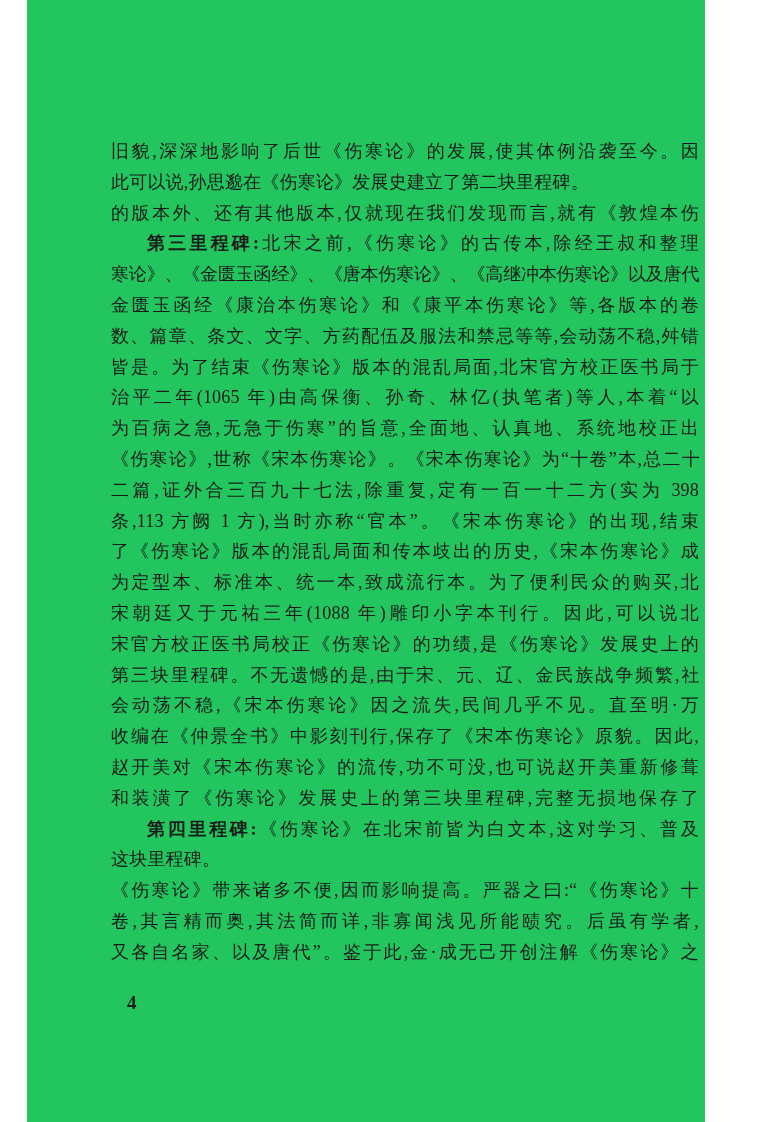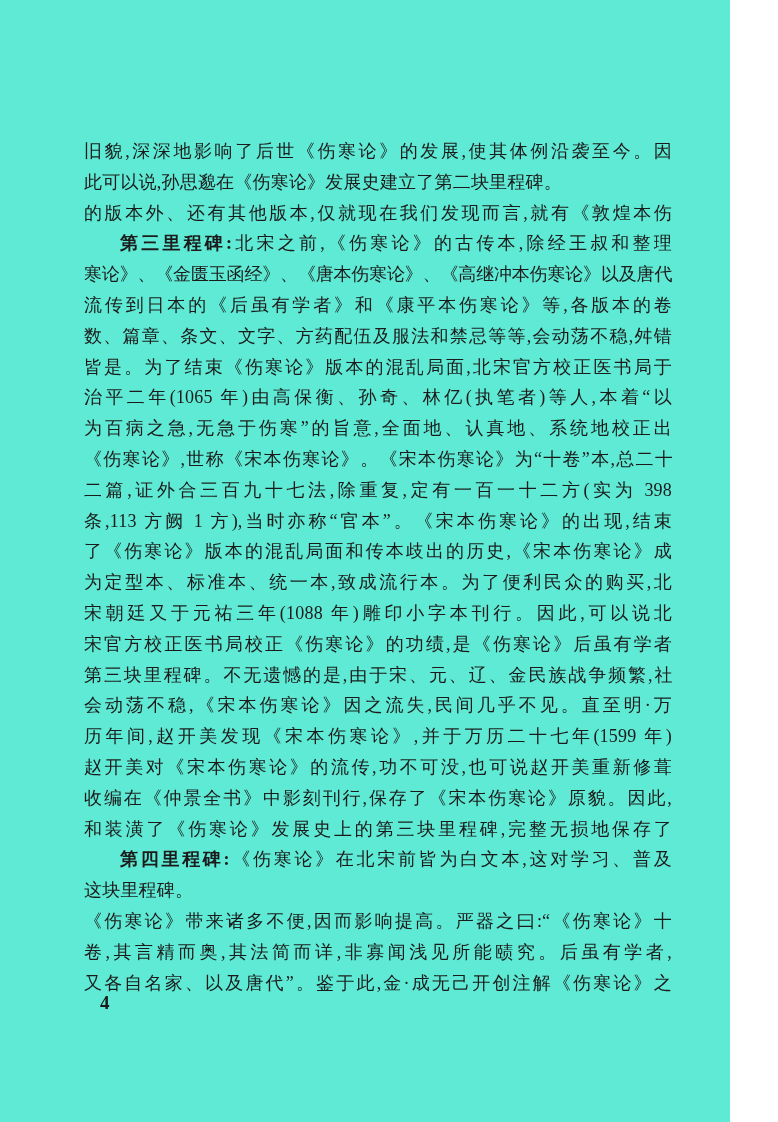--- a/index.html
+++ b/index.html
@@ -2,26 +2,27 @@
 <html><head>
 <meta charset="utf-8">
 <style>
   html, body {
     margin: 0;
     padding: 0;
     background: #ffffff;
   }
   .page {
     position: relative;
-    width: 730px;
+    width: 678px;
     height: 1122px;
-    background: #5eead4;
+    background: #22c55e;
     overflow: hidden;
     font-family: "Liberation Serif", "DejaVu Serif", serif;
     color: #1b1b1b;
+    margin-left: 27px;
   }
   .text-block {
     position: absolute;
     left: 84px;
     top: 136px;
     width: 588px;
   }
   .line {
     font-size: 18px;
     line-height: 30.8px;
@@ -58,37 +59,36 @@
 </head>
 <body>
 
 <div class="page">
   <div class="text-block">
     <div class="line">旧貌,深深地影响了后世《伤寒论》的发展,使其体例沿袭至今。因</div>
     <div class="line natural">此可以说,孙思邈在《伤寒论》发展史建立了第二块里程碑。</div>
     <div class="line">的版本外、还有其他版本,仅就现在我们发现而言,就有《敦煌本伤</div>
     <div class="line indent"><span class="lead">第三里程碑:</span><span>北宋之前,《伤寒论》的古传本,除经王叔和整理</span></div>
     <div class="line tight">寒论》、《金匮玉函经》、《唐本伤寒论》、《高继冲本伤寒论》以及唐代</div>
-    <div class="line">流传到日本的《后虽有学者》和《康平本伤寒论》等,各版本的卷</div>
+    <div class="line">金匮玉函经《康治本伤寒论》和《康平本伤寒论》等,各版本的卷</div>
     <div class="line">数、篇章、条文、文字、方药配伍及服法和禁忌等等,会动荡不稳,舛错</div>
     <div class="line">皆是。为了结束《伤寒论》版本的混乱局面,北宋官方校正医书局于</div>
     <div class="line">治平二年(1065 年)由高保衡、孙奇、林亿(执笔者)等人,本着“以</div>
     <div class="line">为百病之急,无急于伤寒”的旨意,全面地、认真地、系统地校正出</div>
     <div class="line tighter">《伤寒论》,世称《宋本伤寒论》。《宋本伤寒论》为“十卷”本,总二十</div>
     <div class="line">二篇,证外合三百九十七法,除重复,定有一百一十二方(实为 398</div>
     <div class="line">条,113 方阙 1 方),当时亦称“官本”。《宋本伤寒论》的出现,结束</div>
     <div class="line">了《伤寒论》版本的混乱局面和传本歧出的历史,《宋本伤寒论》成</div>
     <div class="line">为定型本、标准本、统一本,致成流行本。为了便利民众的购买,北</div>
     <div class="line">宋朝廷又于元祐三年(1088 年)雕印小字本刊行。因此,可以说北</div>
-    <div class="line">宋官方校正医书局校正《伤寒论》的功绩,是《伤寒论》后虽有学者</div>
+    <div class="line">宋官方校正医书局校正《伤寒论》的功绩,是《伤寒论》发展史上的</div>
     <div class="line tight">第三块里程碑。不无遗憾的是,由于宋、元、辽、金民族战争频繁,社</div>
     <div class="line">会动荡不稳,《宋本伤寒论》因之流失,民间几乎不见。直至明·万</div>
-    <div class="line">历年间,赵开美发现《宋本伤寒论》,并于万历二十七年(1599 年)</div>
+    <div class="line">收编在《仲景全书》中影刻刊行,保存了《宋本伤寒论》原貌。因此,</div>
     <div class="line">赵开美对《宋本伤寒论》的流传,功不可没,也可说赵开美重新修葺</div>
-    <div class="line">收编在《仲景全书》中影刻刊行,保存了《宋本伤寒论》原貌。因此,</div>
     <div class="line">和装潢了《伤寒论》发展史上的第三块里程碑,完整无损地保存了</div>
     <div class="line indent"><span class="lead">第四里程碑:</span><span>《伤寒论》在北宋前皆为白文本,这对学习、普及</span></div>
     <div class="line natural">这块里程碑。</div>
     <div class="line">《伤寒论》带来诸多不便,因而影响提高。严器之曰:“《伤寒论》十</div>
     <div class="line">卷,其言精而奥,其法简而详,非寡闻浅见所能赜究。后虽有学者,</div>
     <div class="line">又各自名家、以及唐代”。鉴于此,金·成无己开创注解《伤寒论》之</div>
   </div>
   <div class="page-number">4</div>
 </div>
 

